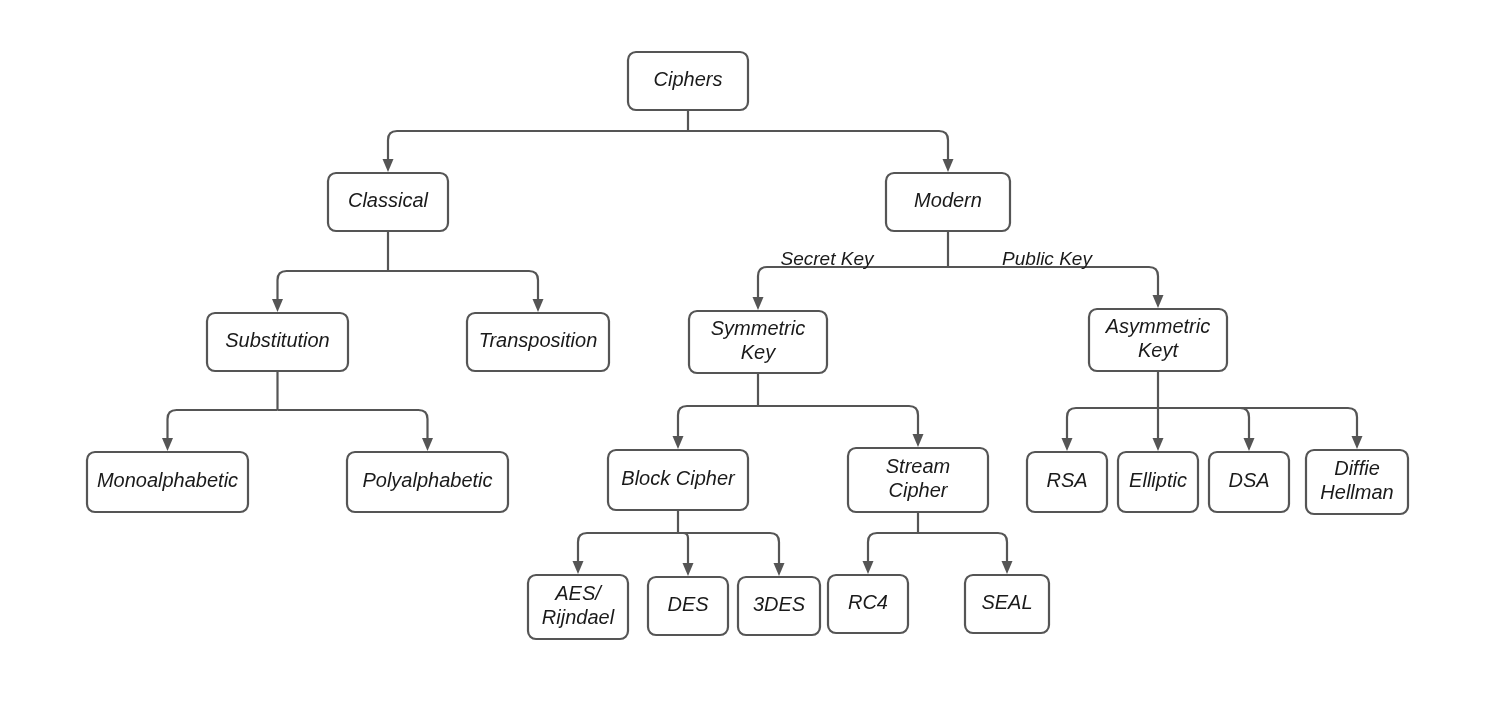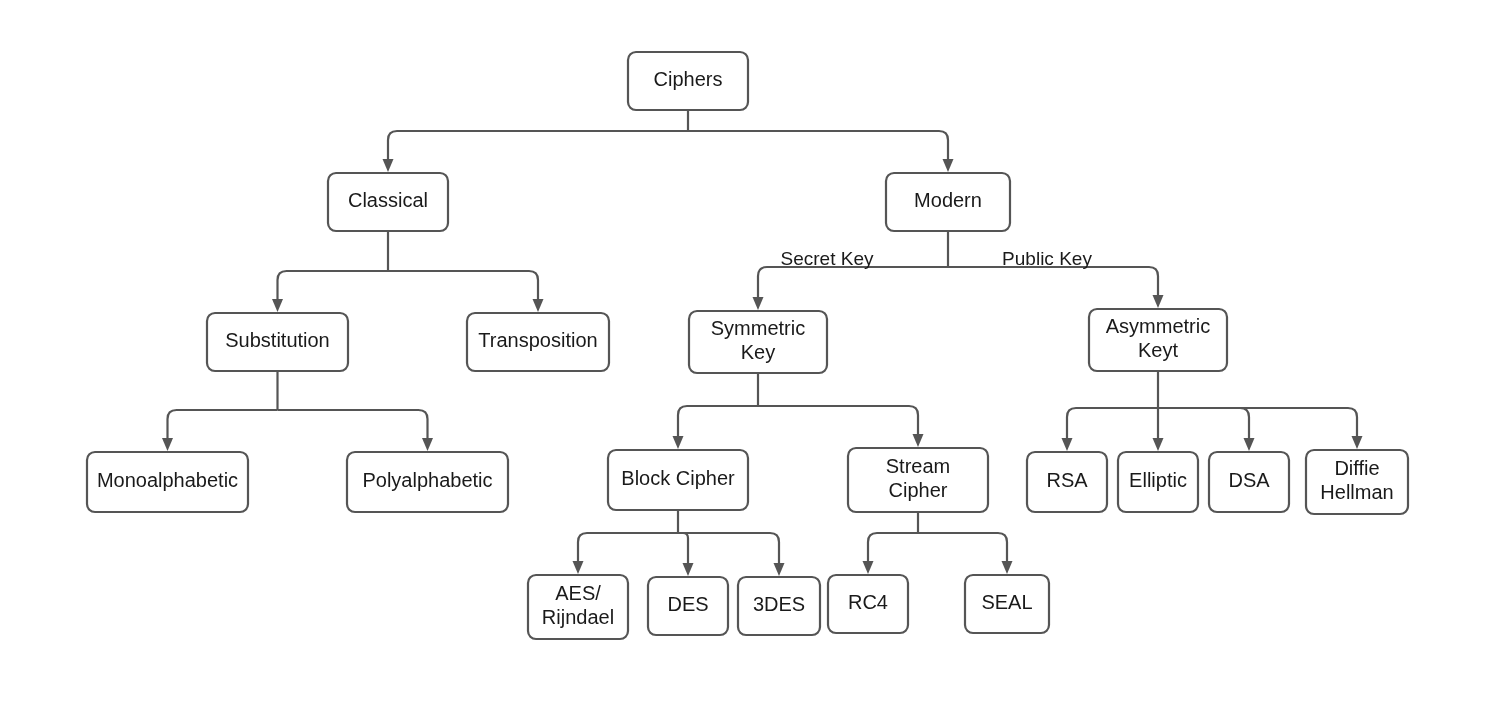--- a/index.html
+++ b/index.html
@@ -11,20 +11,21 @@
     width: 1496px;
     height: 704px;
     overflow: hidden;
     font-family: "Liberation Sans", sans-serif;
   }
   #diagram-root {
     position: relative;
     width: 1496px;
     height: 704px;
     background: #ffffff;
+    font-style: italic;
   }
   svg.diagram-canvas {
     position: absolute;
     top: 0;
     left: 0;
     width: 1496px;
     height: 704px;
     display: block;
   }
   .node-rect {

